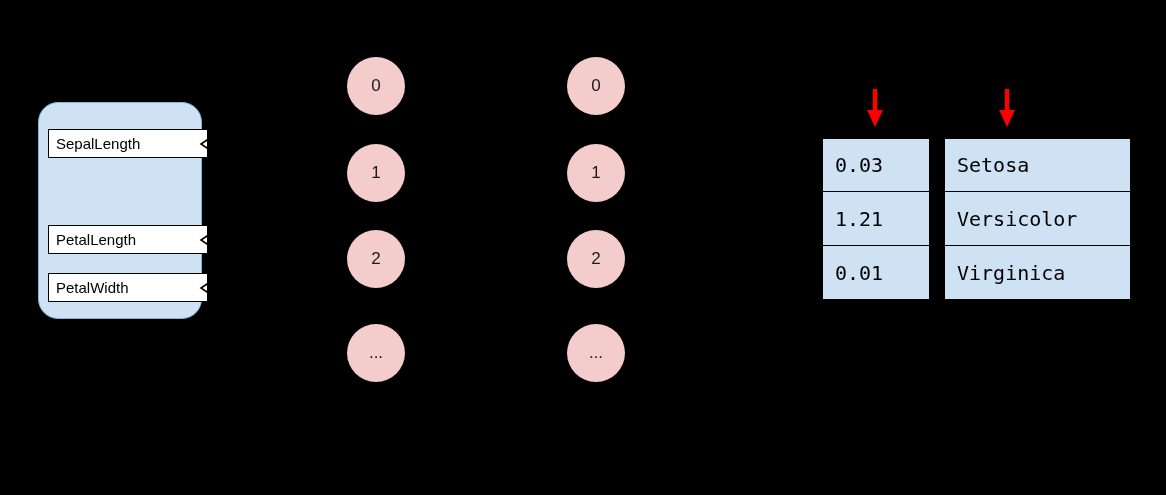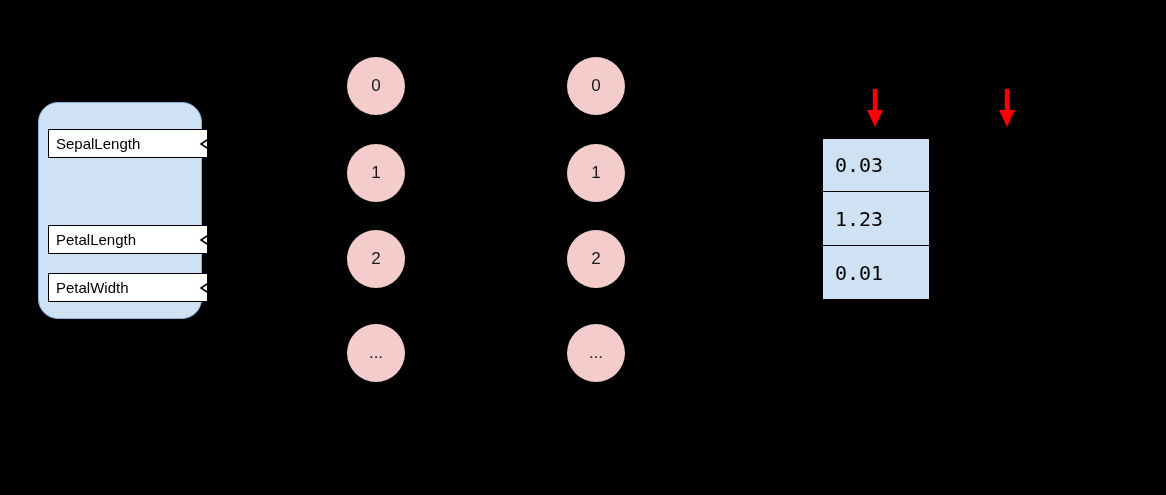--- a/index.html
+++ b/index.html
@@ -124,18 +124,23 @@
     <line x1="9" y1="1" x2="9" y2="24" stroke-width="4.5" stroke="#ff0000"></line>
     <polygon points="1,22 17,22 9,39" fill="#ff0000"></polygon>
   </svg>
   <svg class="red-arrow" style="left:998px; top:88px" width="18" height="40" viewBox="0 0 18 40">
     <line x1="9" y1="1" x2="9" y2="24" stroke-width="4.5" stroke="#ff0000"></line>
     <polygon points="1,22 17,22 9,39" fill="#ff0000"></polygon>
   </svg>
 
   <div class="out-table prob-table">
     <div class="cell">0.03</div>
-    <div class="cell">1.23</div>
+    <div class="cell">1.21</div>
     <div class="cell">0.01</div>
   </div>
 
+  <div class="out-table label-table">
+    <div class="cell">Setosa</div>
+    <div class="cell">Versicolor</div>
+    <div class="cell">Virginica</div>
+  </div>
 
 </div>
 
 </body></html>

